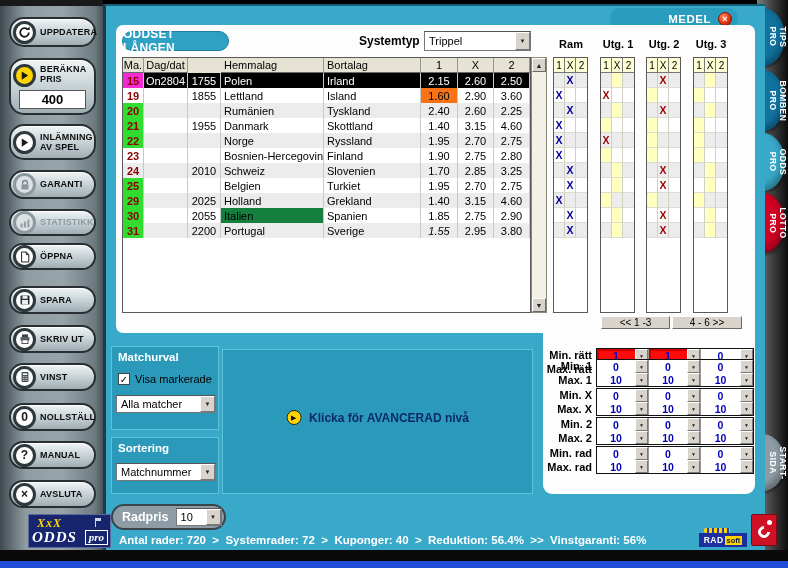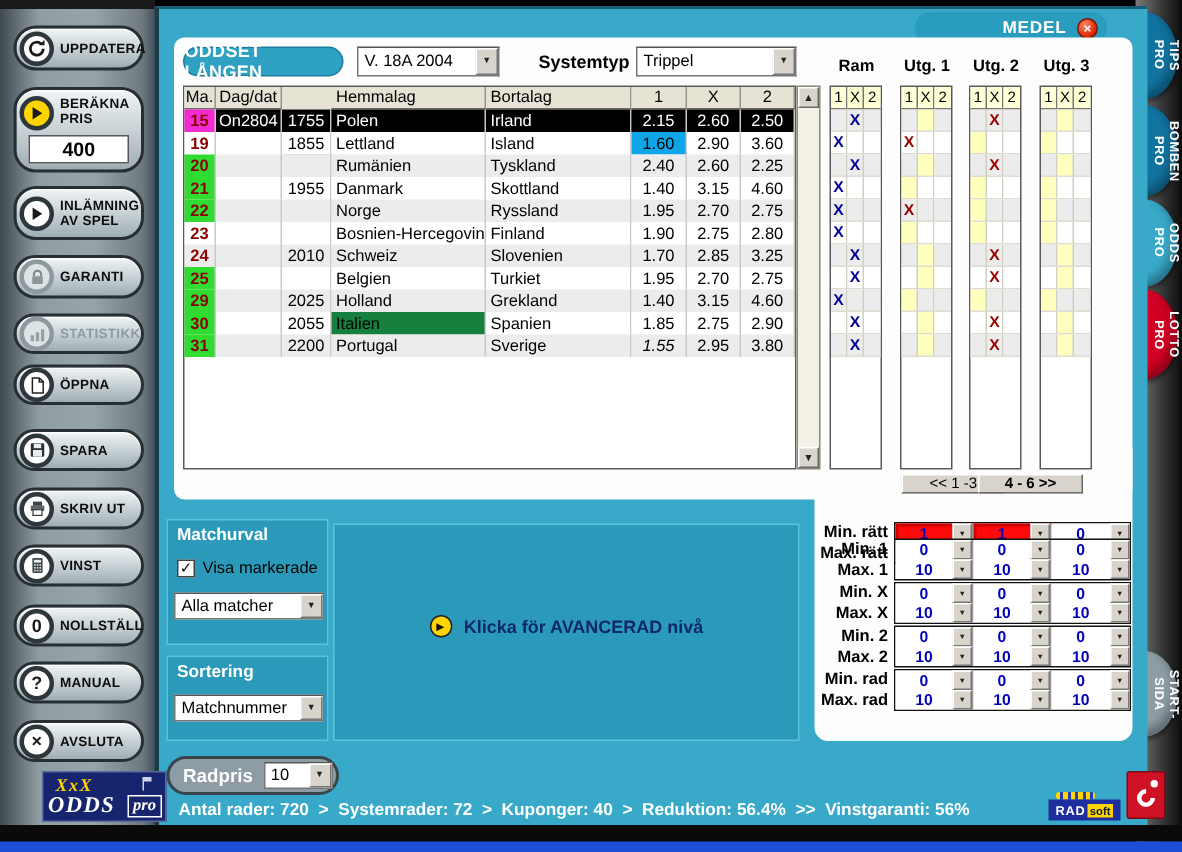--- a/index.html
+++ b/index.html
@@ -108,21 +108,21 @@
   #adv-text{font-weight:bold;font-size:12px;color:#0c2a66;}
   #radpris-bar{left:111px;top:504px;width:115px;height:26px;background:#8e9da5;border:2px solid #39454b;
     border-radius:13px;box-sizing:border-box;display:flex;align-items:center;padding-left:9px;gap:7px;}
   #radpris-label{color:#fff;font-weight:bold;font-size:12.5px;}
   #radpris-dd{width:46px;height:18px;}
   
   .navbtn{position:absolute;top:316px;height:13px;background:#d8d4cc;border:1px solid;
     border-color:#fff #6a6a6a #6a6a6a #fff;box-sizing:border-box;display:flex;align-items:center;
     justify-content:center;font-size:10px;color:#000;cursor:pointer;}
   #limits-nav-left{left:601px;width:69px;}
-  #limits-nav-right{left:652px;width:70px;font-weight:bold;}
+  #limits-nav-right{left:672px;width:70px;}
   .lgroup{position:absolute;left:517px;width:238px;display:flex;z-index:3;}
   .llabels{width:79px;display:flex;flex-direction:column;}
   .llabel{height:14px;display:flex;align-items:center;justify-content:flex-end;padding-right:4px;
     font-weight:bold;font-size:11px;color:#000;}
   .lcells{width:156px;border:1px solid #111;box-sizing:content-box;}
   .lrow{display:flex;height:13px;}
   .lcell{width:52px;height:13px;box-sizing:border-box;background:#fff;border-right:1px solid #999;
     display:flex;align-items:stretch;}
   .lcell:last-child{border-right:none;}
   .lcell.red{background:#ff0a0a;box-shadow:inset 0 0 0 2px #cf0000;}
@@ -296,24 +296,20 @@
     <span id="medel-label">MEDEL</span>
     <span id="medel-close">×</span>
   </div>
 
   <div id="panel-top" class="layer"></div>
   <div id="panel-right" class="layer"></div>
 
   <div id="app-pill" class="layer">
     <span>ODDSET LÅNGEN</span>
   </div>
-  <div id="week-dd" class="layer dd">
-    <span class="ddv">V. 18A 2004</span>
-    <span class="ddb">▼</span>
-  </div>
   <div id="systemtyp-label" class="layer">Systemtyp</div>
   <div id="systemtyp-dd" class="layer dd">
     <span class="ddv">Trippel</span>
     <span class="ddb">▼</span>
   </div>
 
   <div id="match-table" class="layer">
       <div class="trow thead">
         <div class="cell al-c" style="width: 21px;">Ma.</div>
         <div class="cell al-c" style="width: 44px;">Dag/dat</div>
@@ -333,21 +329,21 @@
         <div class="cell al-c" style="width: 37px; background: rgb(0, 0, 0); color: rgb(255, 255, 255);">2.15</div>
         <div class="cell al-c" style="width: 36px; background: rgb(0, 0, 0); color: rgb(255, 255, 255);">2.60</div>
         <div class="cell al-c" style="width: 36px; background: rgb(0, 0, 0); color: rgb(255, 255, 255);">2.50</div>
       </div>
       <div class="trow">
         <div class="cell al-c" style="width: 21px; background: rgb(255, 255, 255); font-weight: bold; color: rgb(139, 0, 0);">19</div>
         <div class="cell al-c" style="width: 44px; background: rgb(255, 255, 255);"></div>
         <div class="cell al-c" style="width: 33px; background: rgb(255, 255, 255);">1855</div>
         <div class="cell al-l" style="width: 103px; background: rgb(255, 255, 255);">Lettland</div>
         <div class="cell al-l" style="width: 97px; background: rgb(255, 255, 255);">Island</div>
-        <div class="cell al-c" style="width: 37px; background: #0ea5e9;">1.60</div>
+        <div class="cell al-c" style="width: 37px; background: #f97316;">1.60</div>
         <div class="cell al-c" style="width: 36px; background: rgb(255, 255, 255);">2.90</div>
         <div class="cell al-c" style="width: 36px; background: rgb(255, 255, 255);">3.60</div>
       </div>
       <div class="trow">
         <div class="cell al-c" style="width: 21px; background: rgb(47, 220, 47); font-weight: bold; color: rgb(139, 0, 0);">20</div>
         <div class="cell al-c" style="width: 44px; background: rgb(236, 236, 236);"></div>
         <div class="cell al-c" style="width: 33px; background: rgb(236, 236, 236);"></div>
         <div class="cell al-l" style="width: 103px; background: rgb(236, 236, 236);">Rumänien</div>
         <div class="cell al-l" style="width: 97px; background: rgb(236, 236, 236);">Tyskland</div>
         <div class="cell al-c" style="width: 37px; background: rgb(236, 236, 236);">2.40</div>

